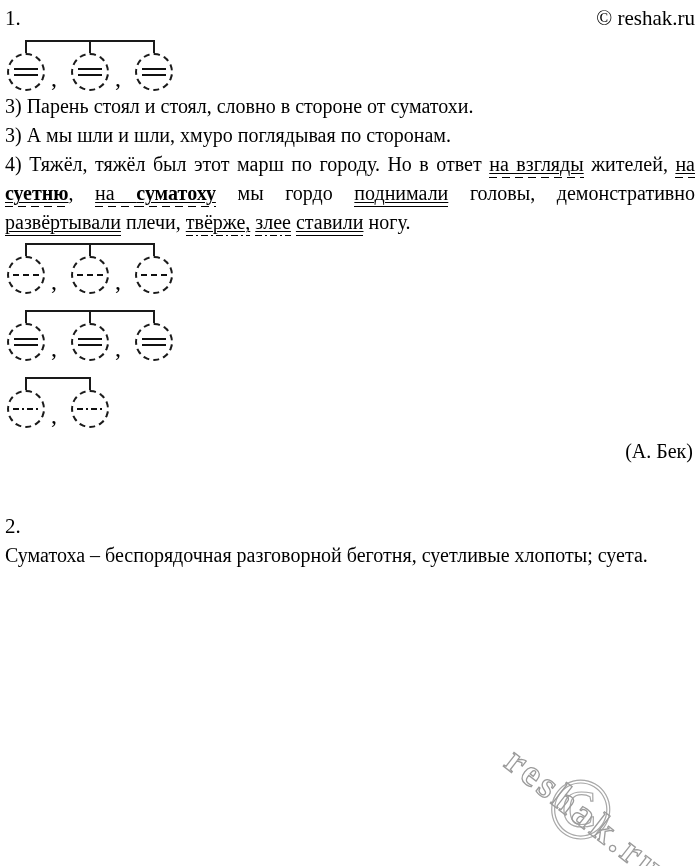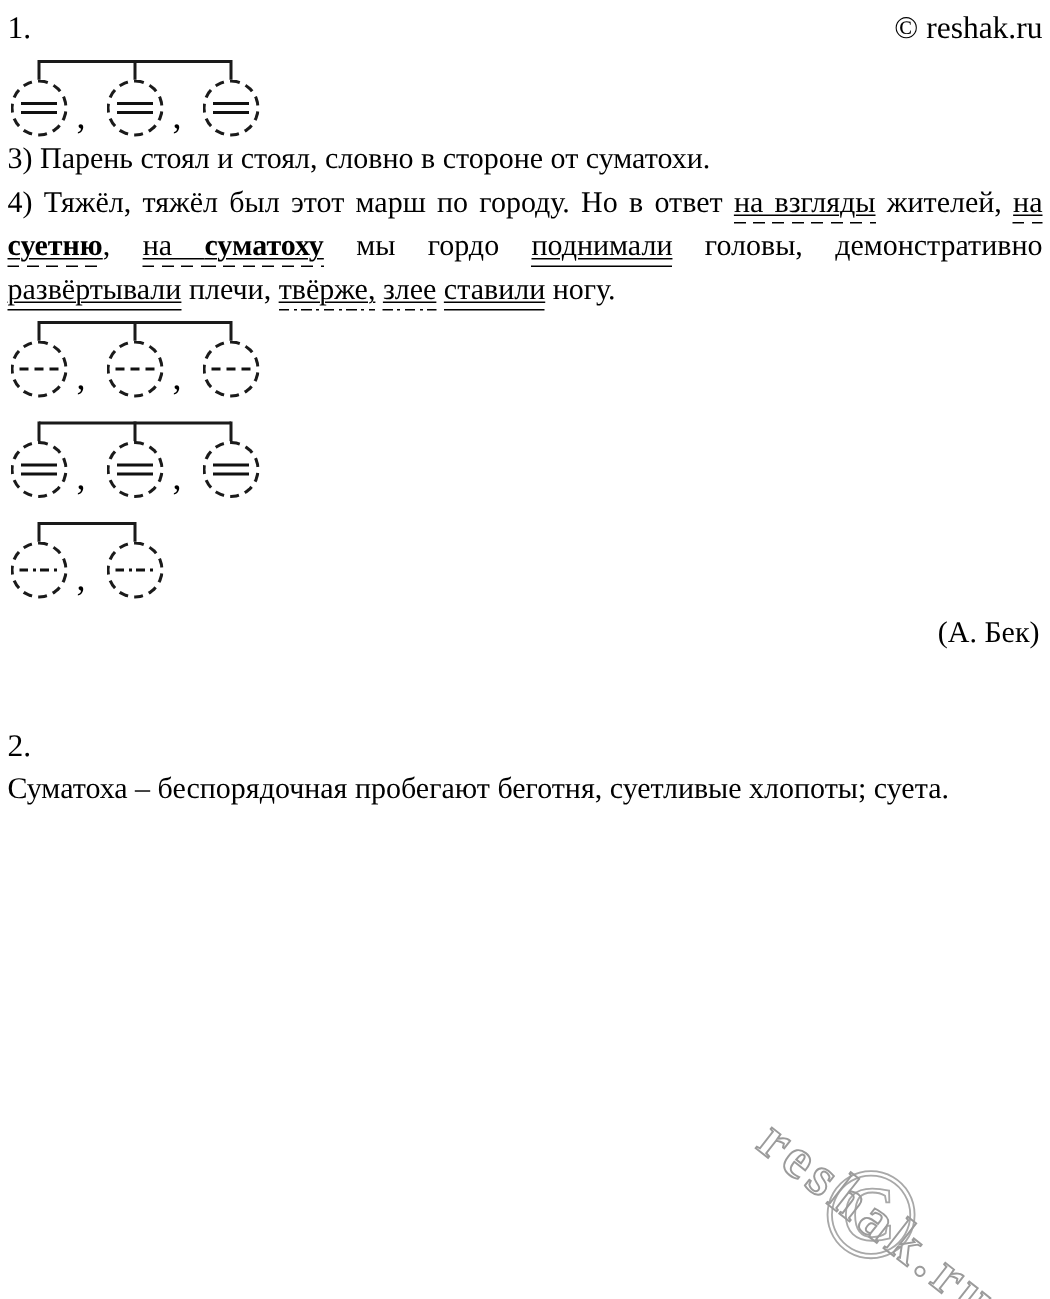--- a/index.html
+++ b/index.html
@@ -97,20 +97,21 @@
         <span class="dm" style="left: 109px;">,</span>
         <div class="dt" style="left: 147px;"></div>
         <div class="dc" style="left: 129px;">
           <div class="dl-double"></div>
         </div>
       </div>
     </div>
 
   <p class="para mt-p2"><span class="seg-plain">3) Парень стоял и стоял, словно в стороне от суматохи.</span></p>
 
+  <p class="para mt-p3"><span class="seg-plain">3) А мы шли и шли, хмуро поглядывая по сторонам.</span></p>
 
   <p class="para just mt-p4"><span class="seg-plain">4) Тяжёл, тяжёл был этот марш по городу. Но в ответ </span><span class="seg-dashed">на взгляды</span><span class="seg-plain"> жителей, </span><span class="seg-dashed">на </span><span class="seg-dashed-bold">суетню</span><span class="seg-plain">, </span><span class="seg-dashed">на </span><span class="seg-dashed-bold">суматоху</span><span class="seg-plain"> мы гордо </span><span class="seg-double">поднимали</span><span class="seg-plain"> головы, демонстративно </span><span class="seg-double">развёртывали</span><span class="seg-plain"> плечи, </span><span class="seg-dashdot">твёрже,</span><span class="seg-plain"> </span><span class="seg-dashdot">злее</span><span class="seg-plain"> </span><span class="seg-double">ставили</span><span class="seg-plain"> ногу.</span></p>
 
   <div class="diagram mt-d2">
       <div class="drow" style="width: 170px;">
         <div class="dh" style="left: 20px; width: 128px;"></div>
         <div class="dt" style="left: 19px;"></div>
         <div class="dc" style="left: 1px;">
           <div class="dl-dashed"></div>
         </div>
@@ -153,18 +154,18 @@
         <div class="dc" style="left: 65px;">
           <div class="dl-dashdot"></div>
         </div>
       </div>
     </div>
 
   <div class="attribution">(А. Бек)</div>
 
   <div class="sec2num">2.</div>
 
-  <p class="para just mt-s3">Суматоха – беспорядочная пробегают беготня, суетливые хлопоты; суета.</p>
+  <p class="para just mt-s3">Суматоха – беспорядочная разговорной беготня, суетливые хлопоты; суета.</p>
 
   <div class="wm wm-sym">©</div>
   <div class="wm wm-text">reshak.ru</div>
 
 </div>
 
 </body></html>

